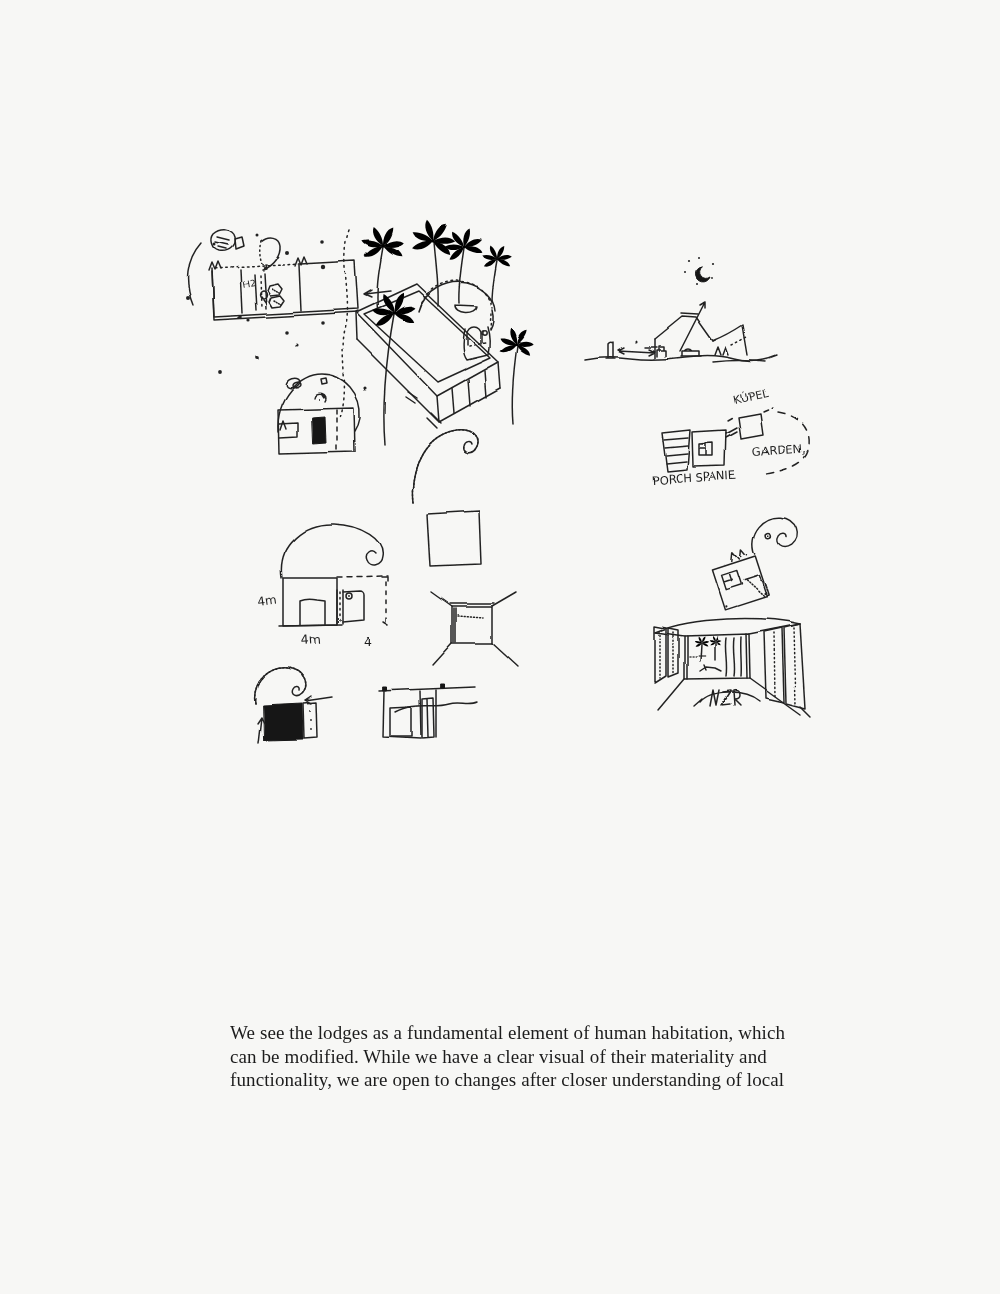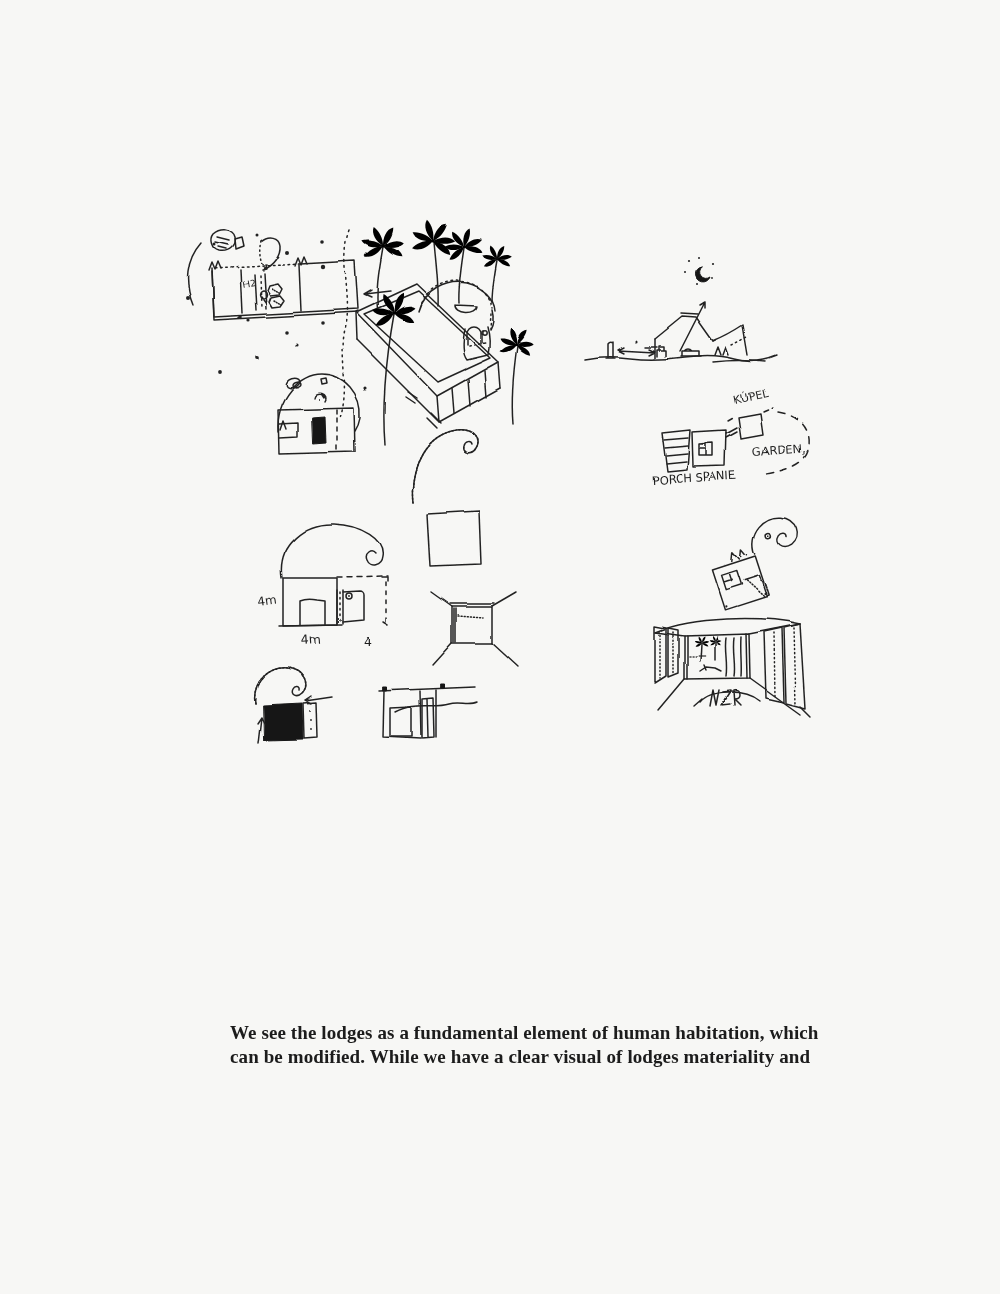--- a/index.html
+++ b/index.html
@@ -8,21 +8,21 @@
   
   .ink path,.ink line,.ink circle,.ink ellipse,.ink rect,.ink polyline{
     fill:none;stroke:#242424;stroke-width:1.5;stroke-linecap:round;stroke-linejoin:round;}
   .ink .dot{fill:#242424;stroke:none;}
   .ink .solid{fill:#171717;stroke:#171717;stroke-width:1;}
   .ink text{stroke:none;}
   .hand{font-family:"DejaVu Sans",sans-serif;fill:#1f1f1f;}
   .caption{position:absolute;left:230px;top:1021px;width:572px;
     font-family:"Liberation Serif",serif;font-size:19px;line-height:23.6px;
     color:#1c1c1c;letter-spacing:.1px;}
-  .caption div{white-space:nowrap;font-weight:bold;}
+  .caption div{white-space:nowrap;}
 </style>
 </head>
 <body>
 
 <div class="page">
 
   <svg class="sketch" width="1000" height="1294" viewBox="0 0 1000 1294">
     <defs>
       <filter id="rough" x="-10%" y="-10%" width="120%" height="120%">
         <feTurbulence type="fractalNoise" baseFrequency="0.016" numOctaves="2" seed="7" result="n"></feTurbulence>
@@ -303,16 +303,17 @@
           <path d="M75,90 L83,89 L74,103 L83,102"></path>
           <path d="M87,103 L86,89 q6,-2 6,4 q0,4 -5,4 l6,6"></path>
         </g>
       </g>
 
     </g>
   </svg>
 
   <div class="caption">
     <div>We see the lodges as a fundamental element of human habitation, which</div>
-    <div>can be modified. While we have a clear visual of lodges materiality and</div>
+    <div>can be modified. While we have a clear visual of their materiality and</div>
+    <div>functionality, we are open to changes after closer understanding of local</div>
   </div>
 
 </div>
 
 </body></html>

